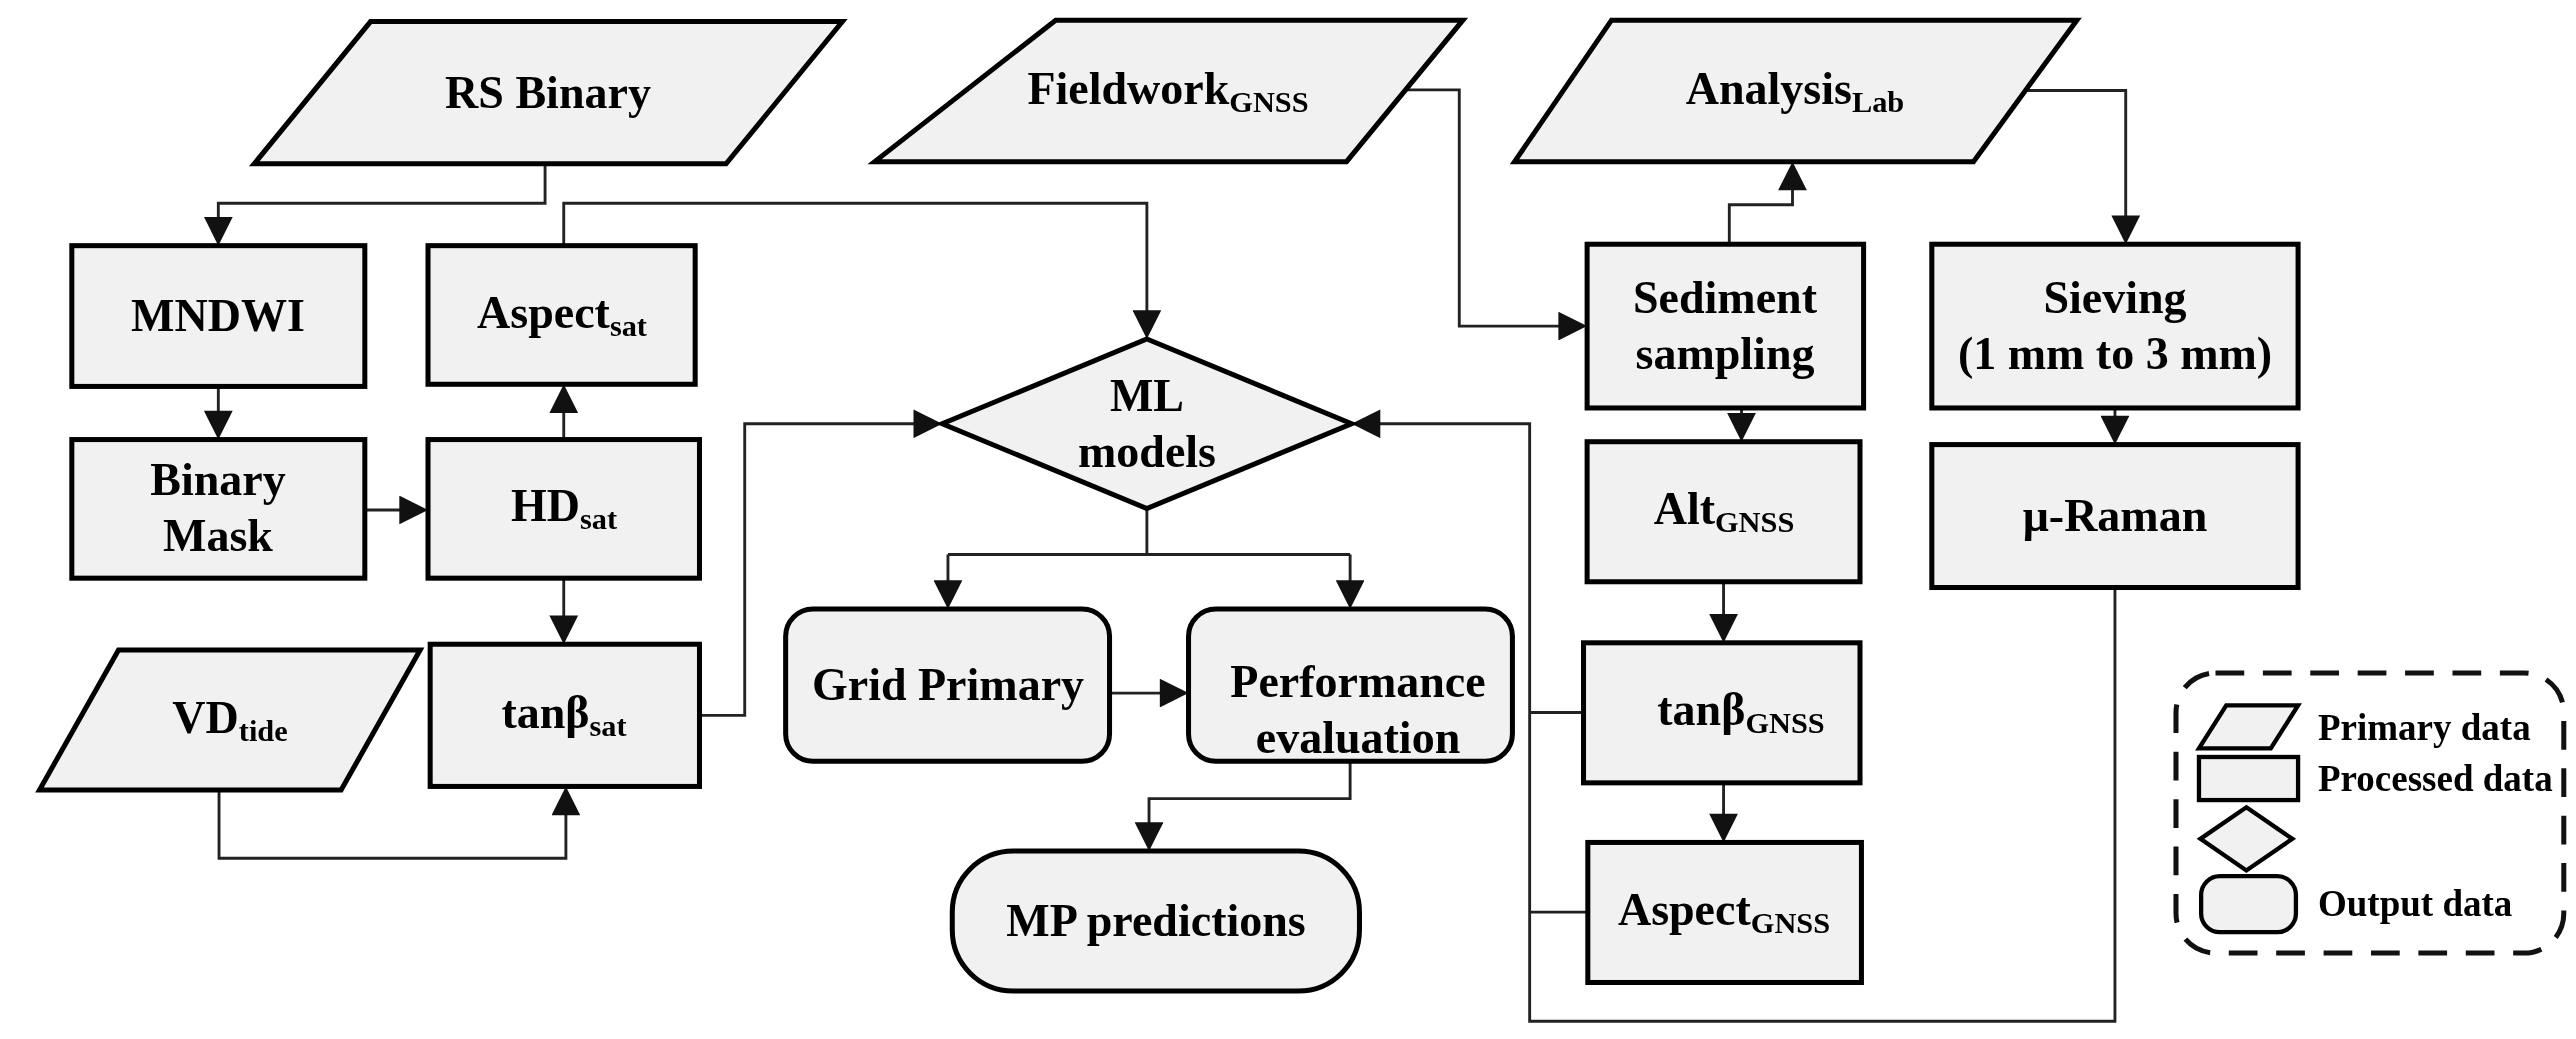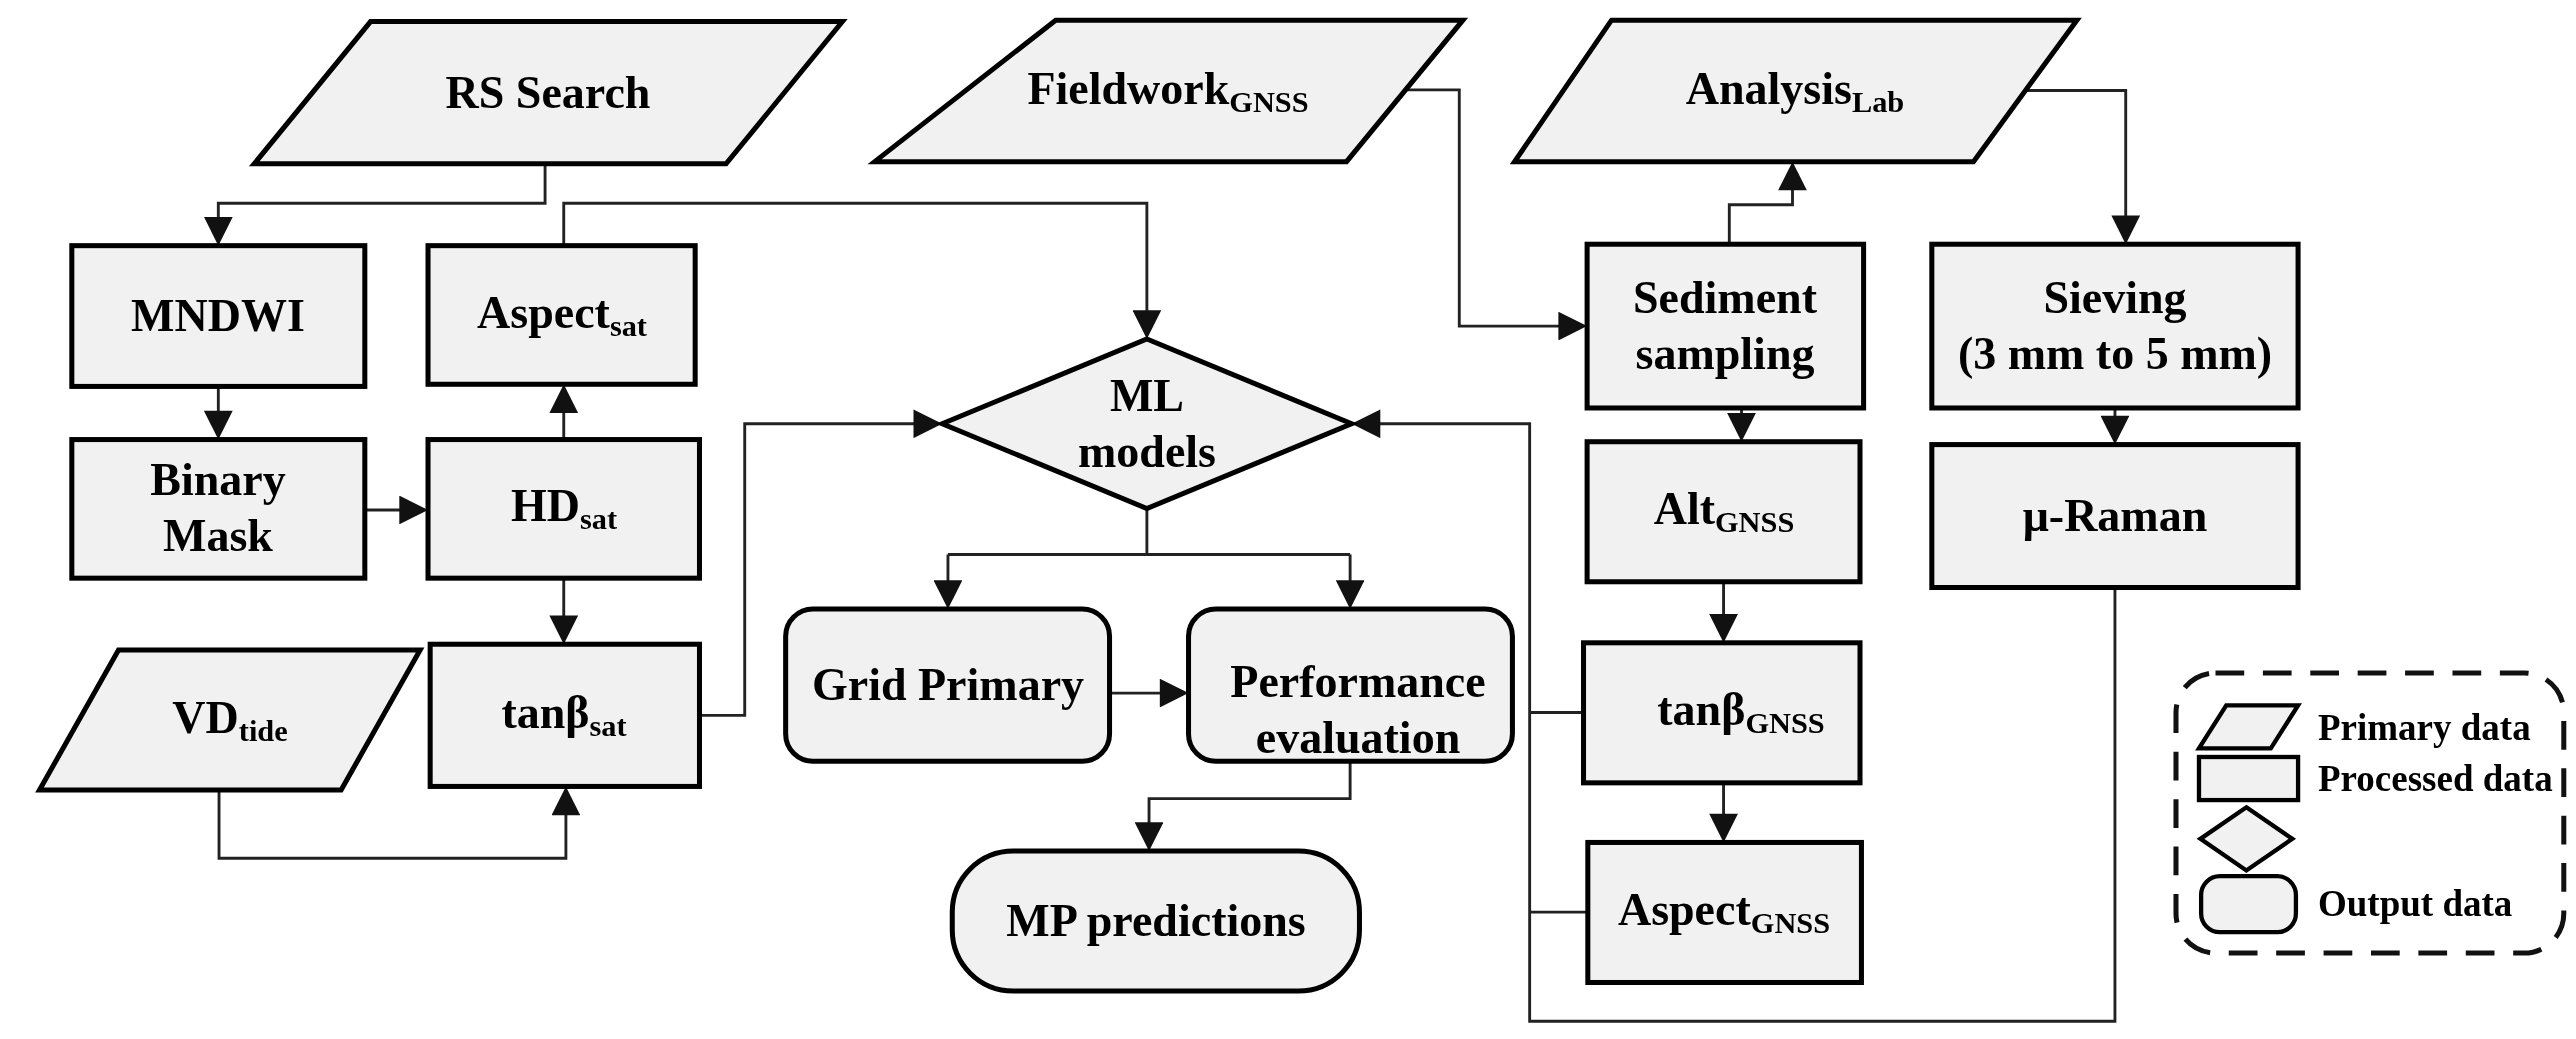--- a/index.html
+++ b/index.html
@@ -83,21 +83,21 @@
       <g fill="#f1f1f1" stroke="#000" stroke-width="6">
         <polygon points="3100,982 3200,982 3162,1042 3062,1042"></polygon>
         <rect x="3062" y="1054" width="138" height="60"></rect>
         <polygon points="3128,1124 3192,1168 3128,1212 3064,1168"></polygon>
         <rect x="3065" y="1220" width="132" height="78" rx="26"></rect>
       </g>
     </g>
   </svg>
 
   <div class="nlabel" style="left:548px;top:93px;">
-    <span><span>RS Search</span></span>
+    <span><span>RS Binary</span></span>
   </div>
   <div class="nlabel" style="left:1168px;top:91px;">
     <span><span>Fieldwork</span><sub>GNSS</sub></span>
   </div>
   <div class="nlabel" style="left:1795px;top:91px;">
     <span><span>Analysis</span><sub>Lab</sub></span>
   </div>
   <div class="nlabel" style="left:218px;top:316px;">
     <span>MNDWI</span>
   </div>
@@ -139,21 +139,21 @@
     <span><span>Alt</span><sub>GNSS</sub></span>
   </div>
   <div class="nlabel" style="left:1721px;top:712px;margin-left:20px;">
     <span><span>tanβ</span><sub>GNSS</sub></span>
   </div>
   <div class="nlabel" style="left:1724px;top:912px;">
     <span><span>Aspect</span><sub>GNSS</sub></span>
   </div>
   <div class="nlabel" style="left:2115px;top:326px;">
     <span>Sieving</span>
-      <span>(3 mm to 5 mm)</span>
+      <span>(1 mm to 3 mm)</span>
   </div>
   <div class="nlabel" style="left:2115px;top:516px;">
     <span>μ-Raman</span>
   </div>
 
   <div class="legend-label" style="left:2318px;top:727px;">
     <span>Primary data</span>
   </div>
   <div class="legend-label" style="left:2318px;top:778px;">
     <span>Processed data</span>

